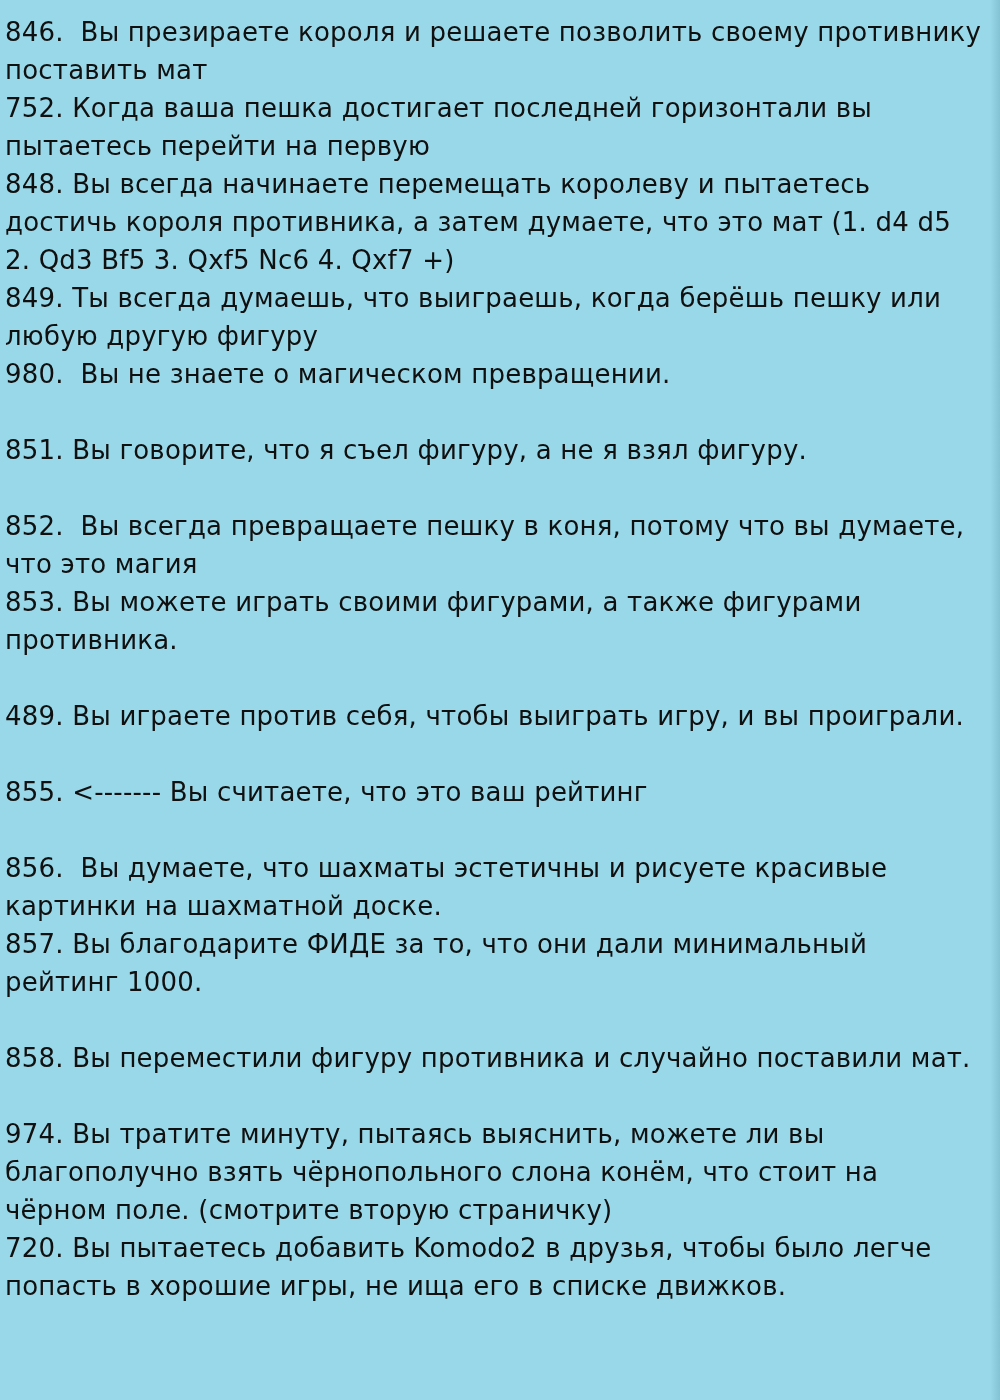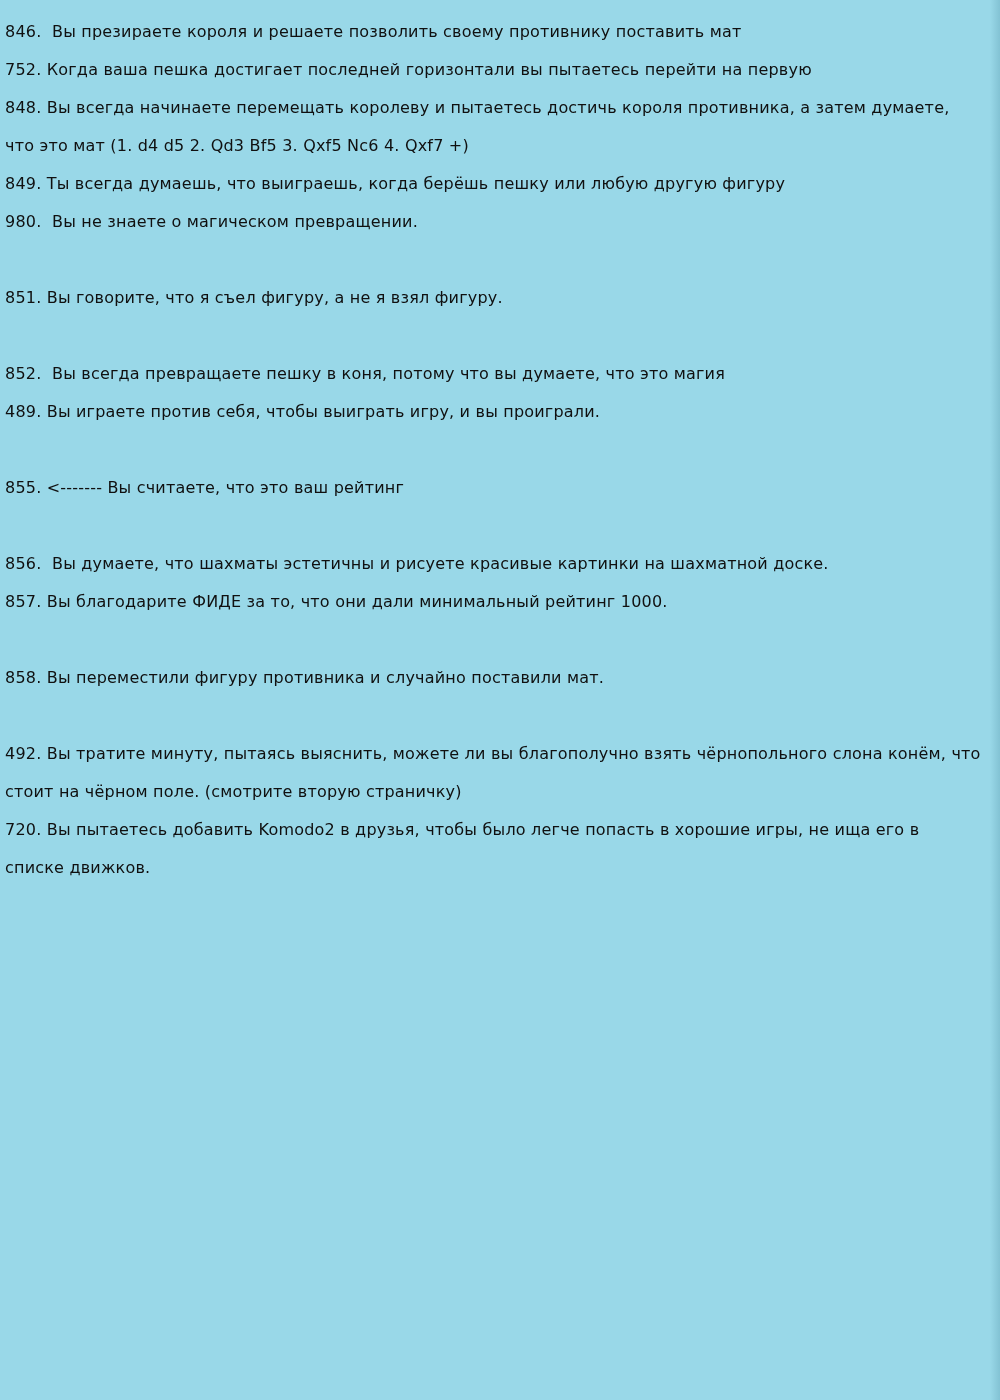--- a/index.html
+++ b/index.html
@@ -10,21 +10,21 @@
     width: 1000px;
     height: 1400px;
     background: #99d8e8;
     overflow: hidden;
     position: relative;
     font-family: "DejaVu Sans", "Liberation Sans", sans-serif;
   }
   .doc {
     padding: 13px 18px 0 5px;
     color: #101010;
-    font-size: 16px;
+    font-size: 26px;
     line-height: 38px;
     font-weight: 500;
   }
   .doc p.item {
     margin: 0;
     white-space: pre-wrap;
     letter-spacing: 0.2px;
   }
   .doc p.item.gap {
     margin-bottom: 38px;
@@ -43,21 +43,22 @@
 <body>
 
 <div class="doc" id="list">
     <p class="item">846.  Вы презираете короля и решаете позволить своему противнику поставить мат</p>
     <p class="item">752. Когда ваша пешка достигает последней горизонтали вы пытаетесь перейти на первую</p>
     <p class="item">848. Вы всегда начинаете перемещать королеву и пытаетесь достичь короля противника, а затем думаете, что это мат (1. d4 d5 2. Qd3 Bf5 3. Qxf5 Nc6 4. Qxf7 +)</p>
     <p class="item">849. Ты всегда думаешь, что выиграешь, когда берёшь пешку или любую другую фигуру</p>
     <p class="item gap">980.  Вы не знаете о магическом превращении.</p>
     <p class="item gap">851. Вы говорите, что я съел фигуру, а не я взял фигуру.</p>
     <p class="item">852.  Вы всегда превращаете пешку в коня, потому что вы думаете, что это магия</p>
+    <p class="item gap">853. Вы можете играть своими фигурами, а также фигурами противника.</p>
     <p class="item gap">489. Вы играете против себя, чтобы выиграть игру, и вы проиграли.</p>
     <p class="item gap">855. &lt;------- Вы считаете, что это ваш рейтинг</p>
     <p class="item">856.  Вы думаете, что шахматы эстетичны и рисуете красивые картинки на шахматной доске.</p>
     <p class="item gap">857. Вы благодарите ФИДЕ за то, что они дали минимальный рейтинг 1000.</p>
     <p class="item gap">858. Вы переместили фигуру противника и случайно поставили мат.</p>
-    <p class="item">492. Вы тратите минуту, пытаясь выяснить, можете ли вы благополучно взять чёрнопольного слона конём, что стоит на чёрном поле. (смотрите вторую страничку)</p>
+    <p class="item">974. Вы тратите минуту, пытаясь выяснить, можете ли вы благополучно взять чёрнопольного слона конём, что стоит на чёрном поле. (смотрите вторую страничку)</p>
     <p class="item">720. Вы пытаетесь добавить Komodo2 в друзья, чтобы было легче попасть в хорошие игры, не ища его в списке движков.</p>
   </div>
 <div class="edge-vignette"></div>
 
 </body></html>

